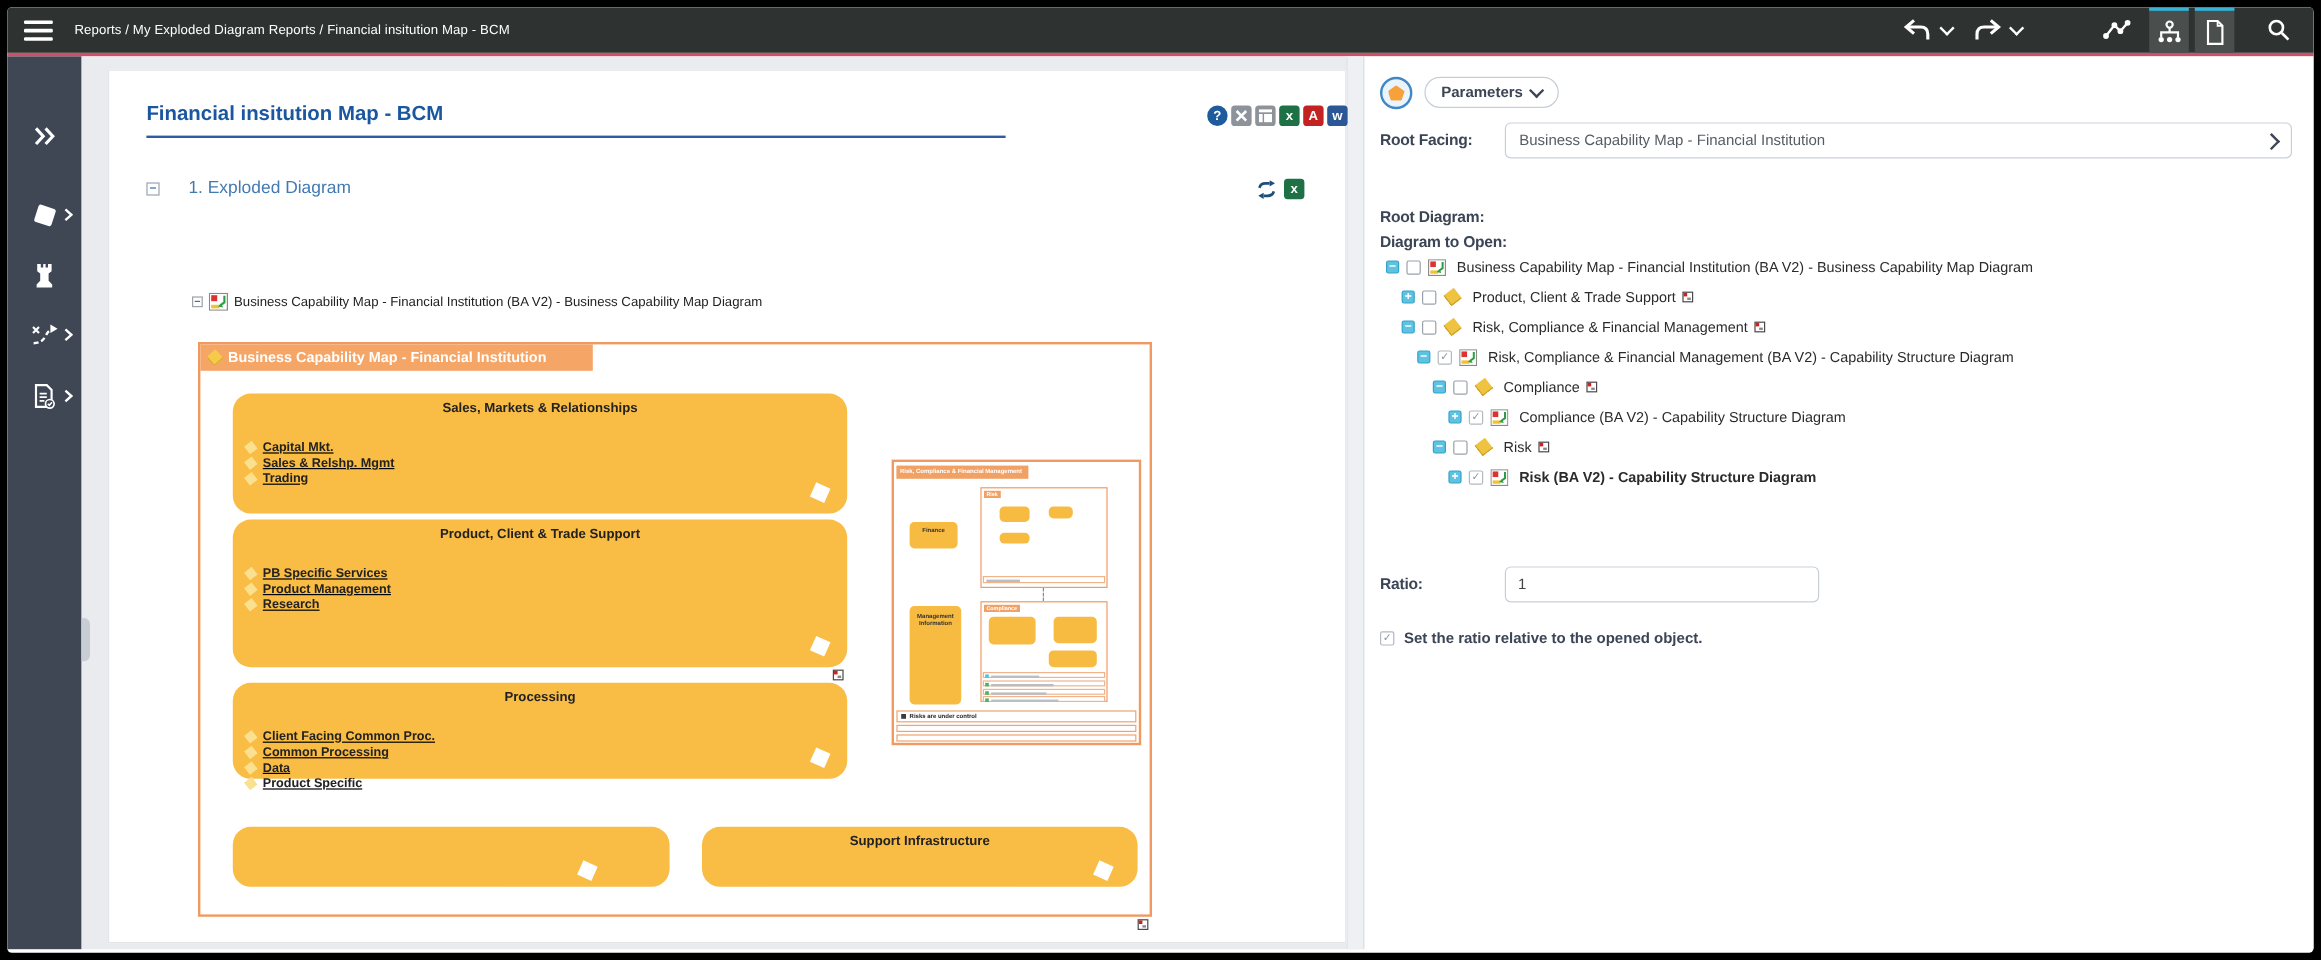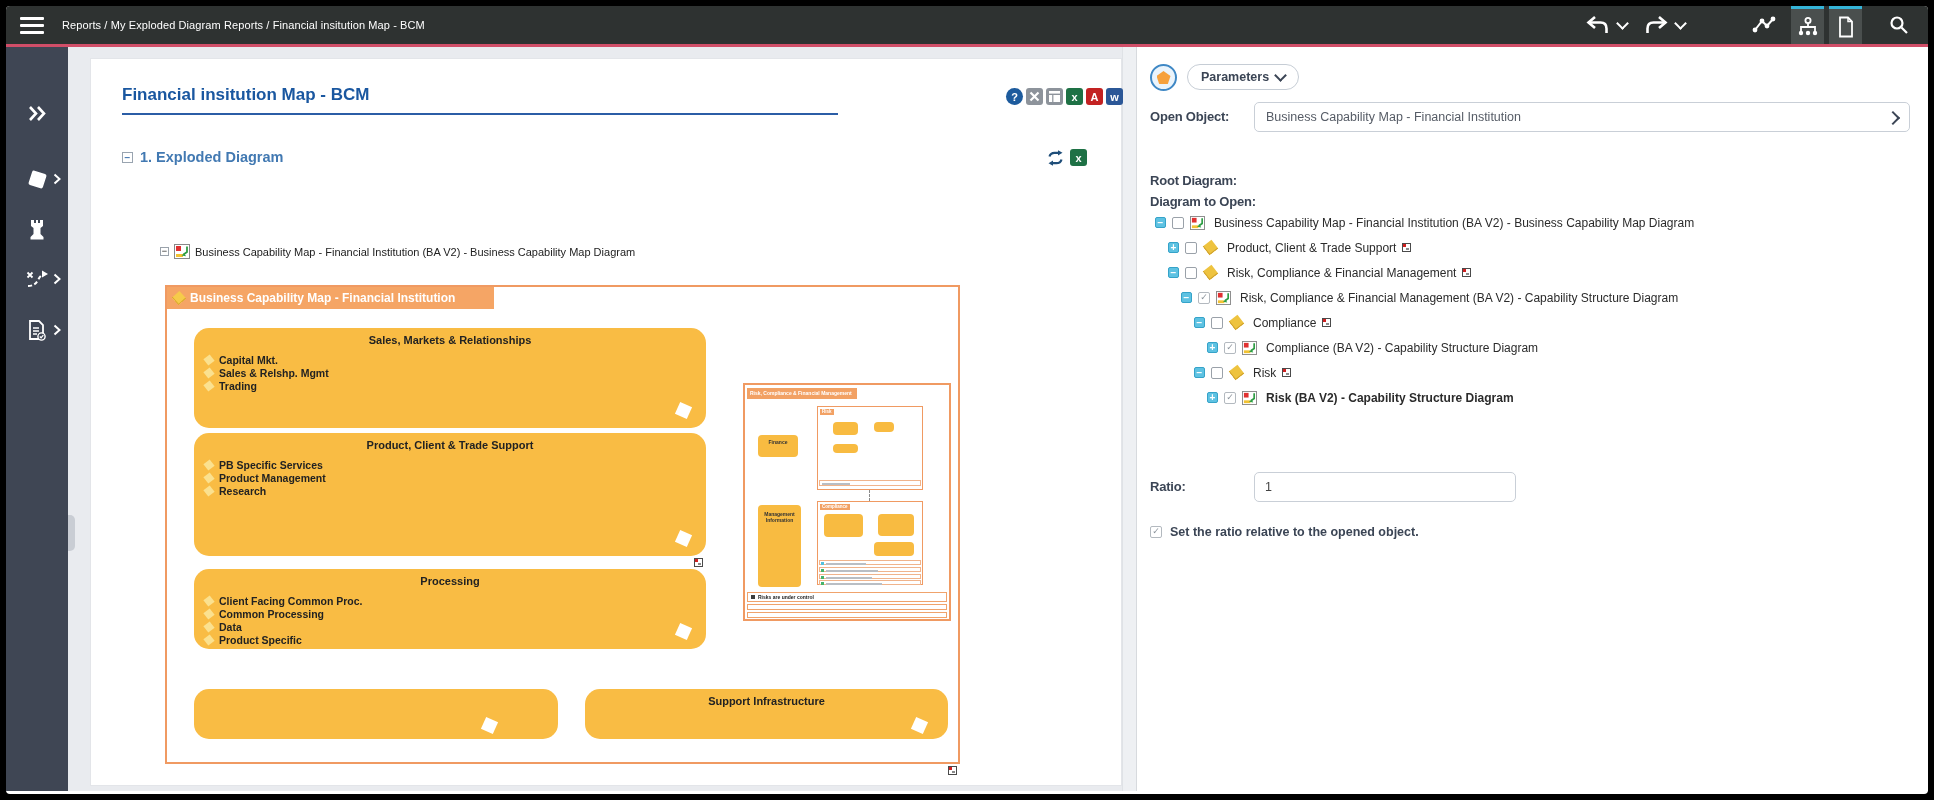--- a/index.html
+++ b/index.html
@@ -36,36 +36,36 @@
   .report-toolbar{position:absolute;left:915px;top:29px;display:flex;gap:3px;}
   .sq-ico{width:17px;height:17px;border-radius:3px;display:flex;align-items:center;justify-content:center;color:#fff;font-weight:bold;font-size:11px;cursor:pointer;}
   .ico-help{background:#1d5b9d;border-radius:50%;}
   .ico-gray{background:#8d939b;}
   .ico-xls{background:#1e7145;}
   .ico-pdf{background:#c32222;}
   .ico-doc{background:#2b5797;}
 
   .xbox{width:11px;height:11px;border:1px solid #99a4b0;background:#fff;color:#4a7ab2;font-weight:bold;font-size:10px;line-height:9px;text-align:center;display:inline-block;box-sizing:border-box;cursor:pointer;}
   .xbox.minus::before{content:'−';}
-  .section-row{position:absolute;left:31px;top:90px;display:flex;align-items:center;gap:7px;font-weight:bold;}
+  .section-row{position:absolute;left:31px;top:90px;display:flex;align-items:center;gap:24px;}
   .section-label{font-size:14.5px;color:#4279b2;cursor:pointer;}
   .section-icons{position:absolute;left:955px;top:90px;display:flex;gap:5px;align-items:center;}
 
   .rootnode-row{position:absolute;left:69px;top:185px;display:flex;align-items:center;gap:5px;}
   .xbox.small{width:9px;height:9px;font-size:9px;line-height:7px;color:#666;border-color:#9aa2ab;}
   .rootnode-label{font-size:11px;color:#222;}
 
   
   .dframe{position:absolute;left:74px;top:226px;width:795px;height:479px;border:2px solid #f09a62;background:#fff;box-sizing:border-box;}
   .dtitlebar{position:absolute;left:0;top:0;width:327px;height:22px;background:#f5a565;display:flex;align-items:center;gap:6px;padding-left:7px;box-sizing:border-box;}
   .dtitlebar .dt-text{color:#fff;font-weight:bold;font-size:12px;}
   .hdr-diamond{width:10px;height:10px;background:#f6cb4a;transform:rotate(48deg);box-shadow:inset -1px -1px 0 #d9a92c;}
   .ybox{position:absolute;background:#f9bc44;border-radius:15px;}
   .btitle{text-align:center;font-weight:bold;font-size:11px;color:#222;padding-top:6px;}
-  .ybox ul{list-style:none;margin:7px 0 0;padding:0 0 0 9px;}
+  .ybox ul{list-style:none;margin:20px 0 0;padding:0 0 0 9px;text-decoration:underline;}
   .ybox li{display:flex;align-items:center;gap:6px;height:13px;font-size:10.5px;font-weight:bold;color:#222;}
   .bullet-diamond{width:8px;height:8px;background:#fbe18f;transform:rotate(52deg);flex:0 0 auto;margin-left:2px;}
   .wdiamond{position:absolute;width:13px;height:13px;background:#fff;transform:rotate(24deg);right:16px;bottom:11px;}
   .occ-ico{display:inline-block;width:9px;height:9px;border:1px solid #4a4a4a;background:#fff;position:relative;box-sizing:border-box;}
   .occ-ico::before{content:'';position:absolute;left:0;top:0;width:3px;height:3px;background:#d02020;}
   .occ-ico::after{content:'';position:absolute;right:1px;bottom:1px;width:3px;height:2px;background:#8a8a8a;}
 
   
   .mini{position:absolute;left:576px;top:96px;width:208px;height:238px;border:2px solid #f09a62;background:#fff;box-sizing:border-box;}
   .mini-header{position:absolute;left:2px;top:3px;width:110px;height:11px;background:#f2a164;color:#fff;font-weight:bold;font-size:5px;line-height:11px;padding-left:3px;white-space:nowrap;overflow:hidden;box-sizing:border-box;}
@@ -402,21 +402,21 @@
 
     <div class="rightpanel">
       <div class="pentagon-badge">
             <div class="pent"></div>
           </div>
       <div class="param-pill">
         <span class="txt">Parameters</span>
         <span class="chev-d"></span>
       </div>
 
-      <div class="fld-label" style="top:62px;">Open Object:</div>
+      <div class="fld-label" style="top:62px;">Root Facing:</div>
       <div class="fld-box" style="top:55px;">
         <span>Business Capability Map - Financial Institution</span>
         <span class="chev-r" style="top:10px;"></span>
       </div>
 
       <div class="fld-label" style="top:109px;margin-top:17px;">Root Diagram:</div>
 
       <div class="fld-label" style="top:147px;">Diagram to Open:</div>
       <div id="diagram-tree">
             <div class="tree-row" style="padding-left: 18px;">

